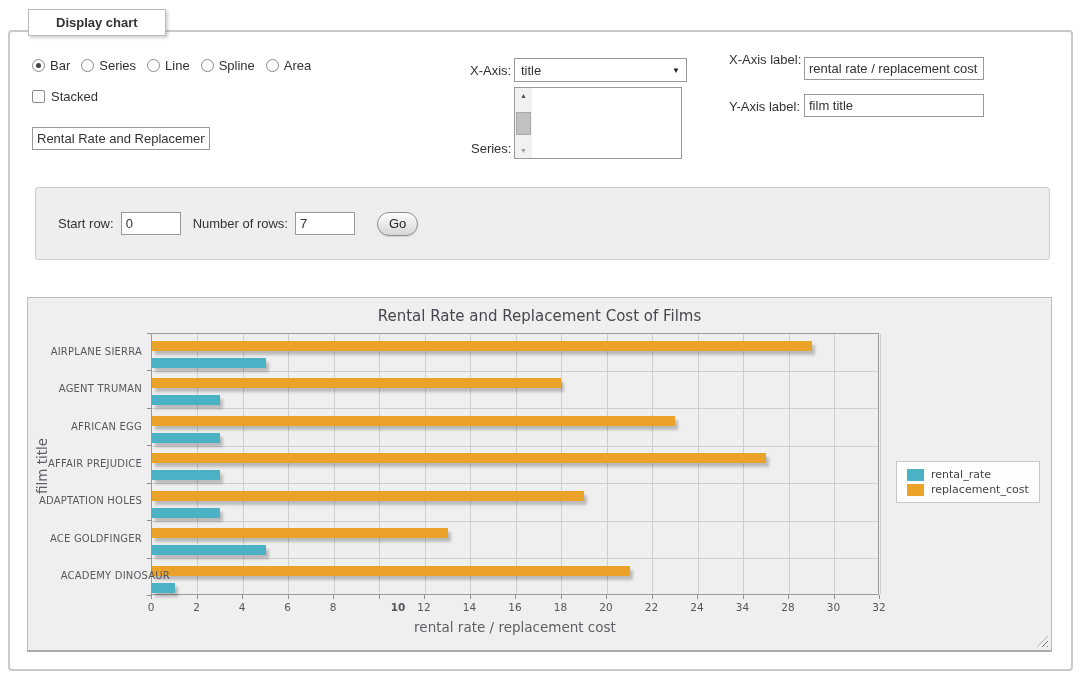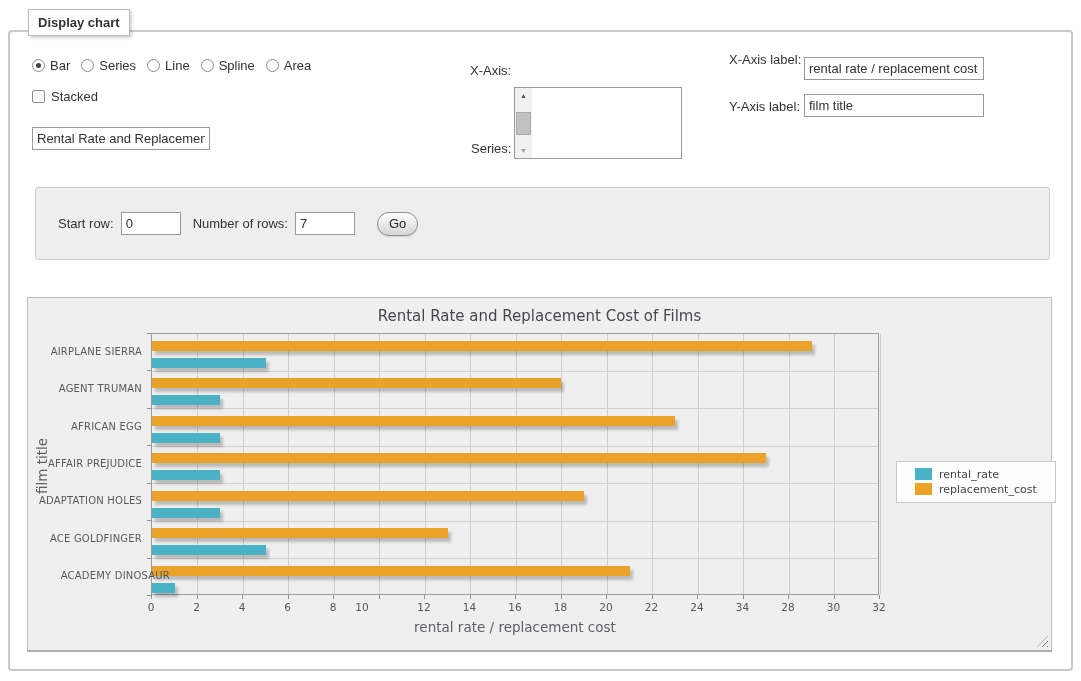--- a/index.html
+++ b/index.html
@@ -1,19 +1,19 @@
 <!DOCTYPE html>
 <html><head>
 <meta charset="utf-8">
 <style>
   * { box-sizing: border-box; margin: 0; padding: 0; }
   html,body { width:1081px; height:681px; background:#fff; font-family:"Liberation Sans", sans-serif; font-size:13px; color:#333; overflow:hidden; }
 
   .fieldset { position:absolute; left:8px; top:30px; width:1065px; height:641px; border:2px solid #c9c9c9; border-radius:4px; background:#fff; }
-  .legend-box { position:absolute; left:18px; top:-23px; background:#fff; border:1px solid #bbb; padding:5px 9px; font-weight:bold; font-size:13px; color:#333; box-shadow:2px 2px 3px rgba(0,0,0,0.18); }
+  .legend-box { position:absolute; left:18px; top:-23px; background:#fff; border:1px solid #bbb; padding:5px 27px; font-weight:bold; font-size:13px; color:#333; box-shadow:2px 2px 3px rgba(0,0,0,0.18); }
 
   
   .radio-row { position:absolute; left:22px; top:26px; display:flex; align-items:center; }
   .radio-item { display:flex; align-items:center; margin-right:11px; cursor:default; }
   .radio { width:13px; height:13px; border:1px solid #8b8b8b; border-radius:50%; background:#fdfdfd; margin-right:5px; position:relative; flex:none; }
   .radio.checked::after { content:""; position:absolute; left:3px; top:3px; width:5px; height:5px; border-radius:50%; background:#444; }
   .check-row { position:absolute; left:22px; top:57px; display:flex; align-items:center; }
   .checkbox { width:13px; height:13px; border:1px solid #8b8b8b; border-radius:2px; background:#fdfdfd; margin-right:6px; flex:none; }
 
   .tinput { border:1px solid #999; background:#fff; height:23px; font-family:"Liberation Sans",sans-serif; font-size:13px; color:#333; padding:0 4px; outline:none; }
@@ -54,21 +54,21 @@
   .gl-v { position:absolute; top:0; bottom:0; width:1px; background:#cfcfcf; }
   .gl-h { position:absolute; left:0; right:0; height:1px; background:#cfcfcf; }
   .bar { position:absolute; left:0; height:10px; box-shadow:3px 4px 3px rgba(0,0,0,0.22); }
   .cat-lab { position:absolute; left:0; width:114px; text-align:right; font-size:10px; color:#58585e; letter-spacing:0.2px; }
   .tick-x { position:absolute; width:1px; height:4px; background:#8f8f8f; top:297px; }
   .tick-y { position:absolute; height:1px; width:4px; background:#8f8f8f; left:119px; }
   .tick-xlab { position:absolute; top:303px; width:26px; margin-left:-13px; text-align:center; font-size:10.5px; color:#55555c; }
   .x-axis-title { position:absolute; left:123px; top:321px; width:728px; text-align:center; font-size:13.5px; color:#5e5e66; }
   .y-axis-title { position:absolute; left:-26px; top:160px; width:80px; text-align:center; font-size:13.5px; color:#5e5e66; transform:rotate(-90deg); }
   .c-legend { position:absolute; left:868px; top:163px; background:#fdfdfd; border:1px solid #c7c7c7; padding:4px 6px; }
-  .leg-row { display:flex; margin:2px 12px; }
+  .leg-row { display:flex; align-items:center; margin:2px 4px; }
   .leg-swatch { width:17px; height:12px; margin-right:7px; flex:none; }
   .leg-lab { font-size:11px; color:#44444a; white-space:nowrap; }
   .grip { position:absolute; right:3px; bottom:3px; width:11px; height:11px; background:repeating-linear-gradient(135deg,#777 0 1px,transparent 1px 3.6px); clip-path:polygon(100% 0,100% 100%,0 100%); }
 </style>
 </head>
 <body>
 
 <div class="fieldset">
   <div class="legend-box">Display chart</div>
 
@@ -96,20 +96,24 @@
     </div>
 
   <div class="check-row">
     <span class="checkbox"></span>
     <span>Stacked</span>
   </div>
 
   <input class="tinput" id="title-input" value="Rental Rate and Replacement Cost of Films" style="">
 
   <span class="flabel" id="xaxis-lab">X-Axis:</span>
+  <div class="sel">
+    <span class="val">title</span>
+    <span class="arr">▼</span>
+  </div>
 
   <span class="flabel" id="series-lab">Series:</span>
   <div class="listbox">
     <div class="lb-sb">
       <div class="sb-btn">▲</div>
       <div class="sb-track">
           <div class="sb-thumb"></div>
         </div>
       <div class="sb-btn dn">▼</div>
     </div>
@@ -175,21 +179,21 @@
         <div class="tick-xlab" style="left: 123px;">0</div>
         <div class="tick-x" style="left: 168.5px;"></div>
         <div class="tick-xlab" style="left: 168.5px;">2</div>
         <div class="tick-x" style="left: 214px;"></div>
         <div class="tick-xlab" style="left: 214px;">4</div>
         <div class="tick-x" style="left: 259.5px;"></div>
         <div class="tick-xlab" style="left: 259.5px;">6</div>
         <div class="tick-x" style="left: 305px;"></div>
         <div class="tick-xlab" style="left: 305px;">8</div>
         <div class="tick-x" style="left: 350.5px;"></div>
-        <div class="tick-xlab" style="left: 334px;">10</div>
+        <div class="tick-xlab" style="left: 370px; font-weight: bold;">10</div>
         <div class="tick-x" style="left: 396px;"></div>
         <div class="tick-xlab" style="left: 396px;">12</div>
         <div class="tick-x" style="left: 441.5px;"></div>
         <div class="tick-xlab" style="left: 441.5px;">14</div>
         <div class="tick-x" style="left: 487px;"></div>
         <div class="tick-xlab" style="left: 487px;">16</div>
         <div class="tick-x" style="left: 532.5px;"></div>
         <div class="tick-xlab" style="left: 532.5px;">18</div>
         <div class="tick-x" style="left: 578px;"></div>
         <div class="tick-xlab" style="left: 578px;">20</div>

